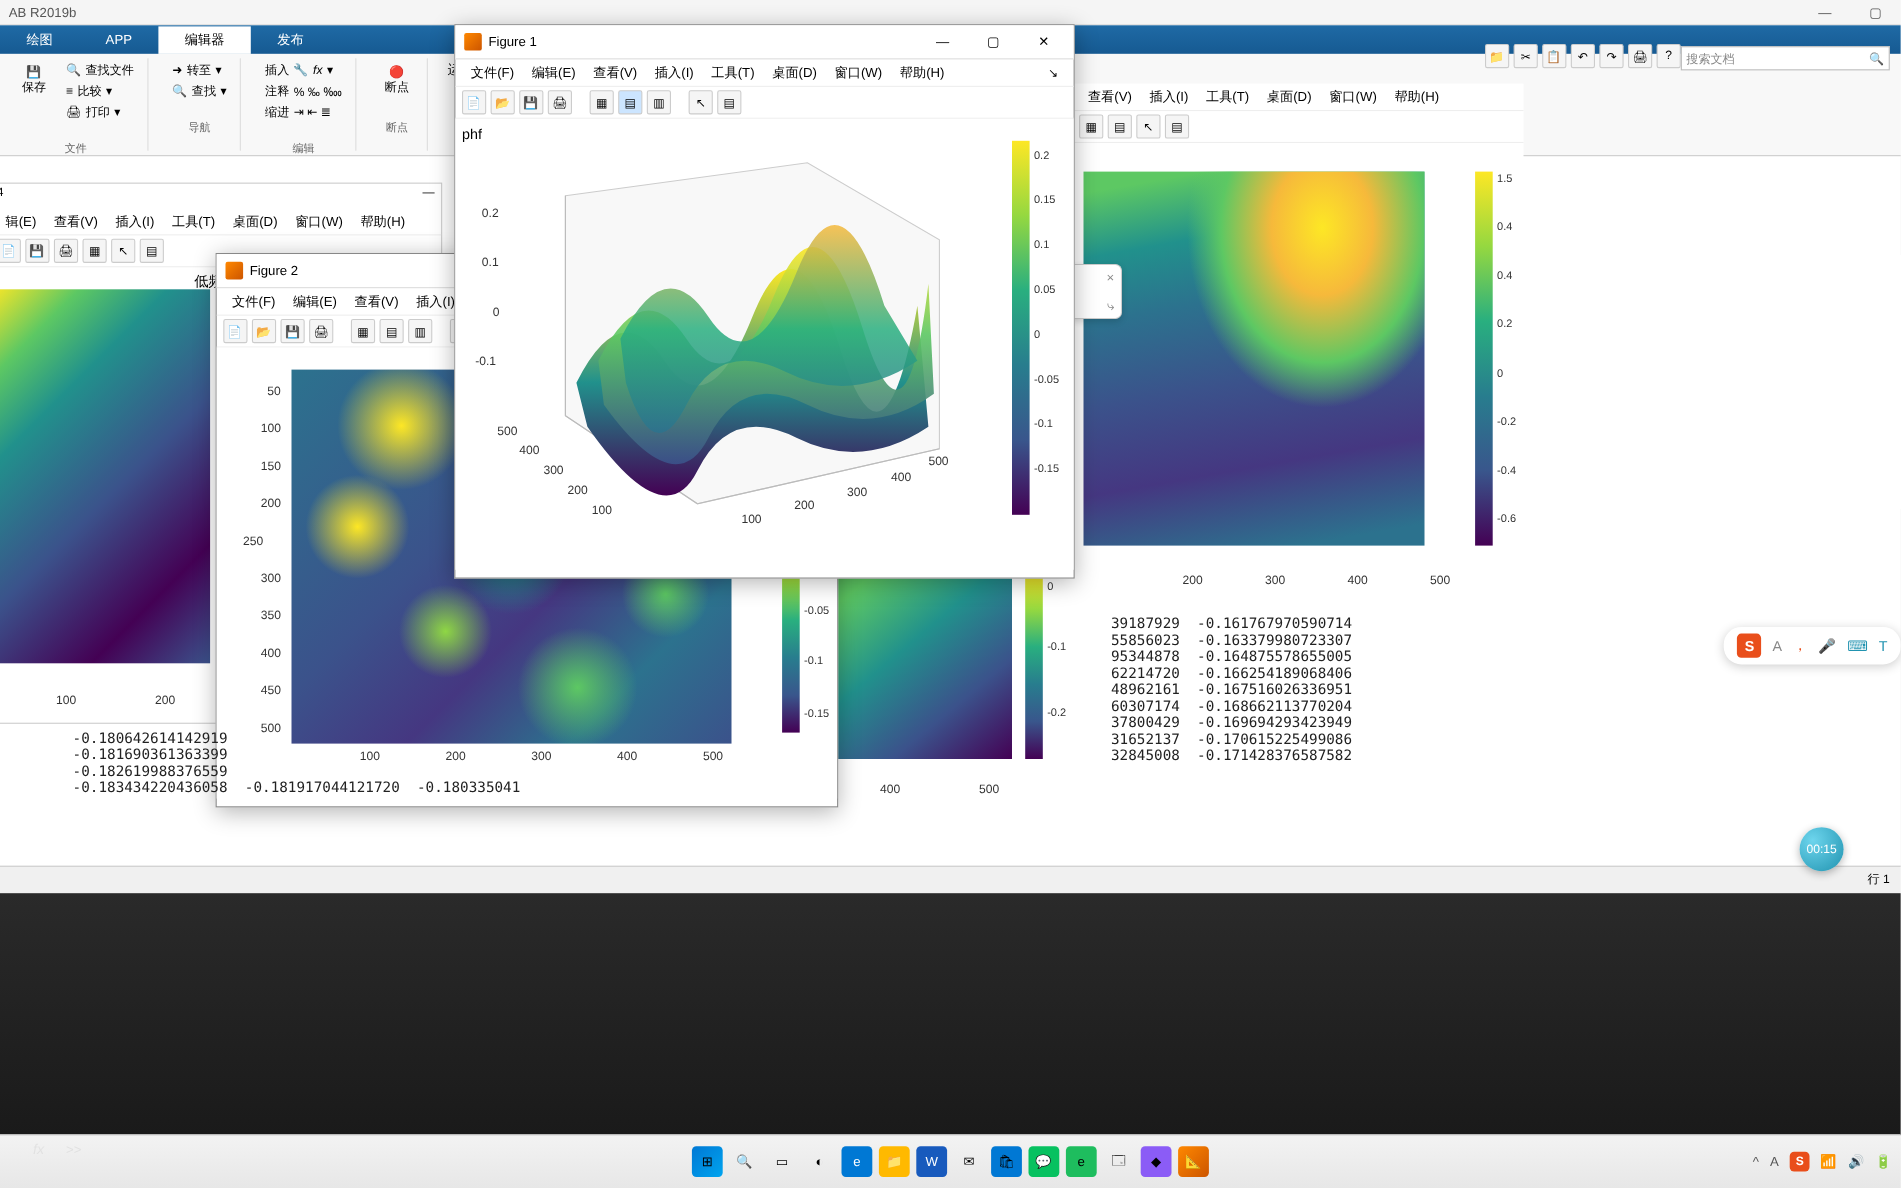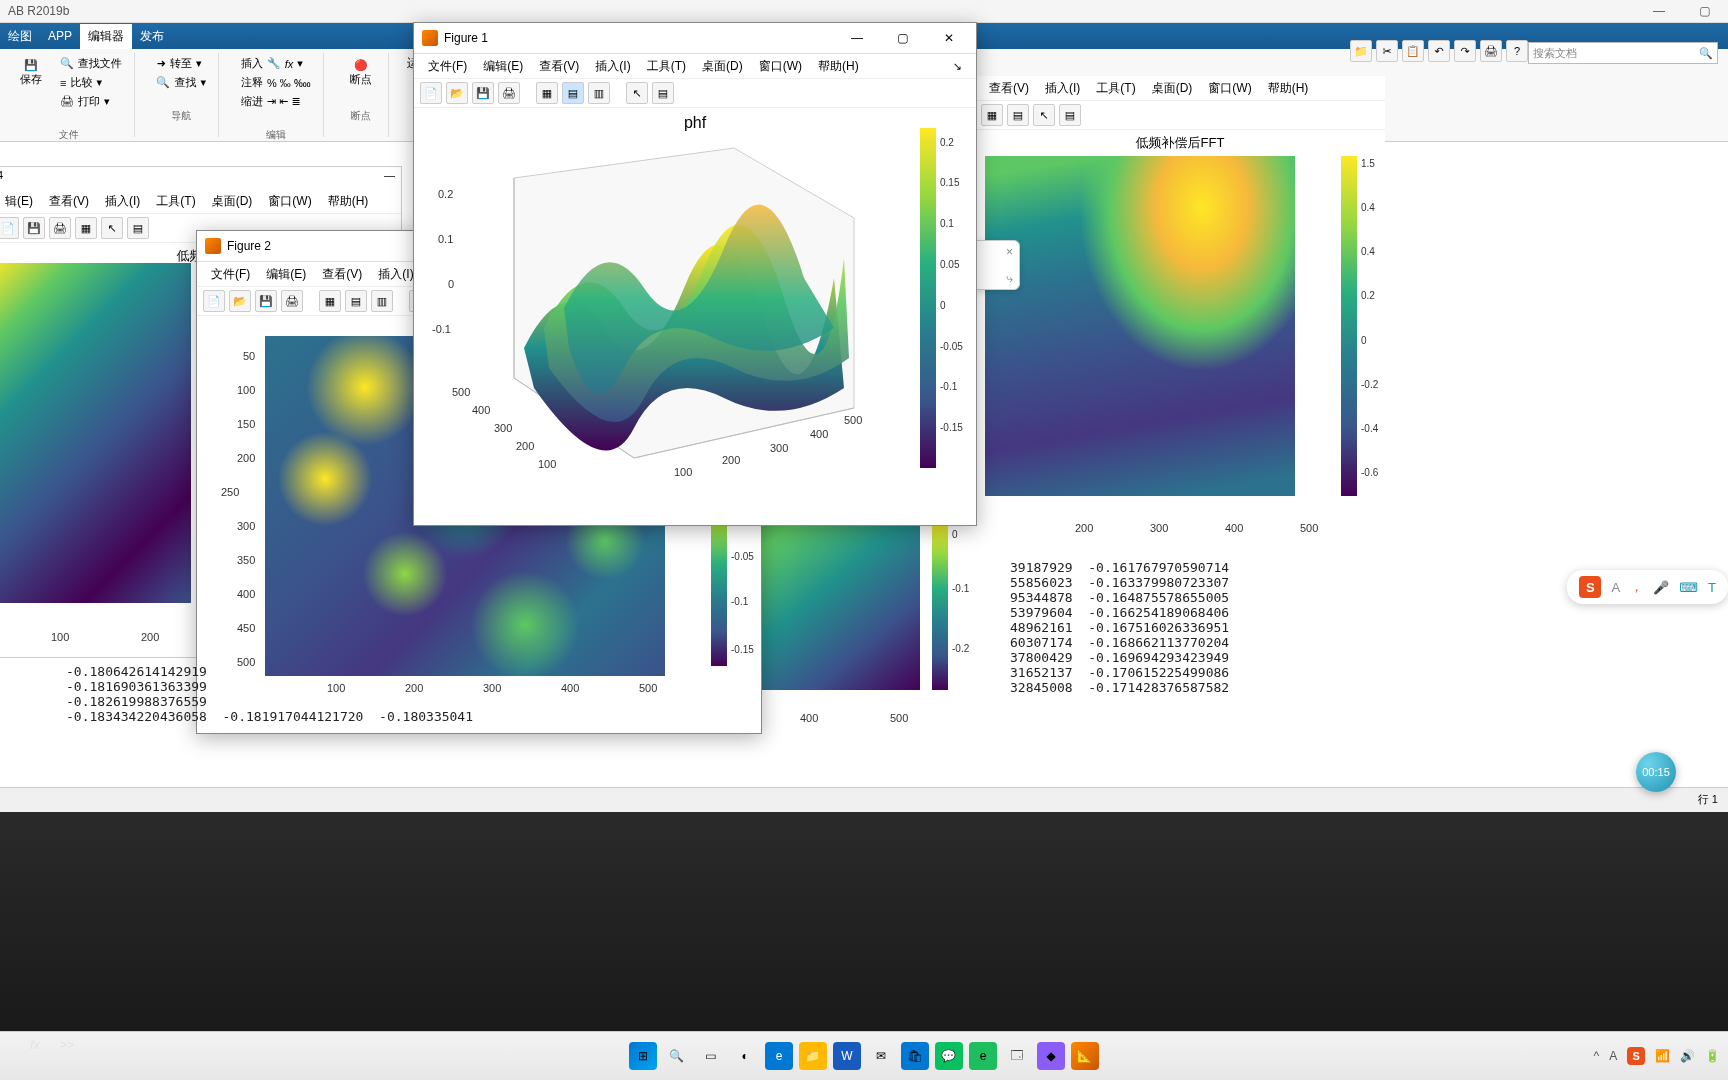--- a/index.html
+++ b/index.html
@@ -1,19 +1,19 @@
 <!DOCTYPE html>
 <html><head>
 <meta charset="utf-8">
 <style>
 body{margin:0;font-family:"Segoe UI",Arial,sans-serif;font-size:12px;background:#f0f0f0;overflow:hidden;width:1728px;height:1080px;position:relative}
 .matlab-main{position:absolute;top:0;left:0;right:0;height:810px;background:#fff}
 .title-bar{height:22px;background:#f5f5f5;border-bottom:1px solid #ddd;display:flex;align-items:center;padding:0 8px;color:#555}
 .ribbon-tabs{height:26px;background:linear-gradient(#1f6aa5,#165a92);display:flex;align-items:center}
-.ribbon-tab{padding:4px 8px;color:#fff;font-size:12px;cursor:pointer}
+.ribbon-tab{padding:4px 24px;color:#fff;font-size:12px;cursor:pointer}
 .ribbon-tab.active{background:#fff;color:#000000}
 .ribbon-content{height:84px;background:#f8f8f8;border-bottom:1px solid #ccc;display:flex;gap:10px;padding:4px}
 .ribbon-group{display:flex;flex-direction:column;align-items:center;border-right:1px solid #ddd;padding:2px 8px}
 .ribbon-btns{display:flex;flex-direction:column;gap:2px;font-size:11px}
 .ribbon-btn{display:flex;align-items:center;gap:4px;padding:1px 4px}
 .ribbon-label{font-size:10px;color:#666;margin-top:18px}
 .big-btn{display:flex;flex-direction:column;align-items:center;padding:4px 8px;font-size:11px}
 .search-box{position:absolute;top:42px;right:10px;width:180px;height:20px;border:1px solid #bbb;background:#fff;display:flex;align-items:center;padding:0 4px;color:#888;font-size:11px}
 .win-btns{position:absolute;top:0;right:0;display:flex}
 .win-btn{width:46px;height:22px;display:flex;align-items:center;justify-content:center;color:#555}
@@ -158,21 +158,20 @@
     <span>桌面(D)</span>
     <span>窗口(W)</span>
     <span>帮助(H)</span>
   </div>
   <div class="figwin-toolbar">
     <span class="tb-icn">▦</span>
     <span class="tb-icn">▤</span>
     <span class="tb-icn">↖</span>
     <span class="tb-icn">▤</span>
   </div>
-  <div style="text-align:center;padding:4px;font-size:13px">低频补偿后FFT</div>
   <div class="heatmap-img" style="left:10px;top:80px;width:310px;height:340px;background:radial-gradient(ellipse at 70% 15%,#fde725 0%,#f6b93b 15%,#5dc863 30%,transparent 40%),linear-gradient(170deg,#5dc863 5%,#21918c 20%,#2c728e 35%,#3b528b 55%,#453781 75%,#2c728e 95%)"></div>
   <div class="colorbar" style="right:28px;top:80px;height:340px">
     <div class="colorbar-grad"></div>
     <span class="cbar-tick" style="top:2%">1.5</span>
     <span class="cbar-tick" style="top:15%">0.4</span>
     <span class="cbar-tick" style="top:28%">0.4</span>
     <span class="cbar-tick" style="top:41%">0.2</span>
     <span class="cbar-tick" style="top:54%">0</span>
     <span class="cbar-tick" style="top:67%">-0.2</span>
     <span class="cbar-tick" style="top:80%">-0.4</span>
@@ -283,21 +282,21 @@
     <span class="tb-icn">🖨</span>
     <span style="width:8px"></span>
     <span class="tb-icn">▦</span>
     <span class="tb-icn" style="background:#cce5ff">▤</span>
     <span class="tb-icn">▥</span>
     <span style="width:8px"></span>
     <span class="tb-icn">↖</span>
     <span class="tb-icn">▤</span>
   </div>
   <div class="plot-area" style="height:410px">
-    <div style="text-align:center;padding:6px;font-size:16px">phf</div>
+    <div style="padding:6px;font-size:13px">phf</div>
 
     <svg class="surf-3d" style="left:40px;top:20px" width="420" height="370">
 
       <polygon points="60,50 280,20 400,90 400,280 180,330 60,250" fill="#f8f8f8" stroke="#ccc" stroke-width="1"></polygon>
       <line x1="60" y1="50" x2="60" y2="250" stroke="#bbb"></line>
       <line x1="60" y1="250" x2="180" y2="330" stroke="#bbb"></line>
       <line x1="180" y1="330" x2="400" y2="280" stroke="#bbb"></line>
 
       <path d="M70,220 Q110,140 150,200 T230,160 T310,190 T380,150 L390,260 Q330,300 270,270 T180,300 T80,260 Z" fill="url(#g1)"></path>
       <path d="M90,200 Q130,120 170,180 T250,140 T330,170 T390,130 L395,230 Q340,270 280,240 T190,270 T95,240 Z" fill="url(#g2)" opacity="0.9"></path>
@@ -353,21 +352,21 @@
 </div>
 
 <div class="data-output" style="left:66px;top:664px"><span>-0.180642614142919</span>
 <span>-0.181690361363399</span>
 <span>-0.182619988376559</span>
 <span>-0.183434220436058</span>  <span>-0.181917044121720</span>  <span>-0.180335041</span></div>
 
 <div class="data-output" style="left:1010px;top:560px"><span>39187929</span>  <span>-0.161767970590714</span>
 <span>55856023</span>  <span>-0.163379980723307</span>
 <span>95344878</span>  <span>-0.164875578655005</span>
-<span>53979604</span>  <span>-0.166254189068406</span>
+<span>62214720</span>  <span>-0.166254189068406</span>
 <span>48962161</span>  <span>-0.167516026336951</span>
 <span>60307174</span>  <span>-0.168662113770204</span>
 <span>37800429</span>  <span>-0.169694293423949</span>
 <span>31652137</span>  <span>-0.170615225499086</span>
 <span>32845008</span>  <span>-0.171428376587582</span></div>
 
 <div class="fx-bar">fx</div>
 <div class="cmd-prompt">&gt;&gt;</div>
 
 <div class="status-bar" style="bottom:270px">

